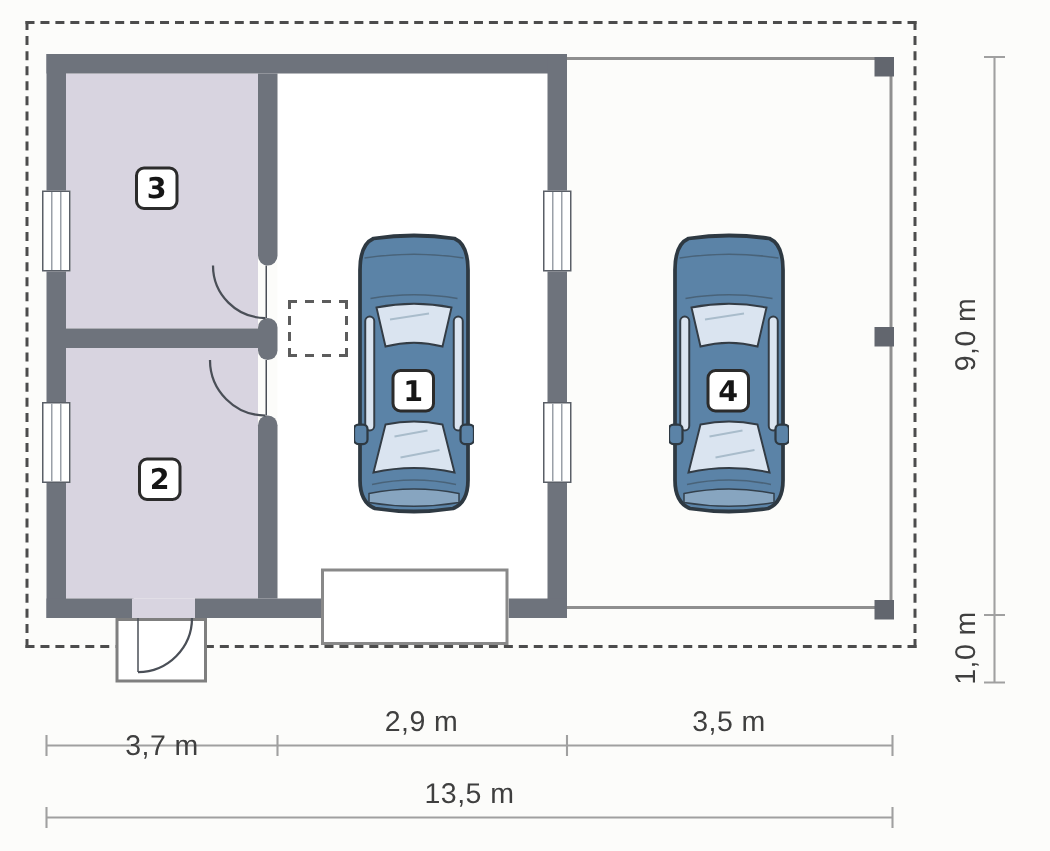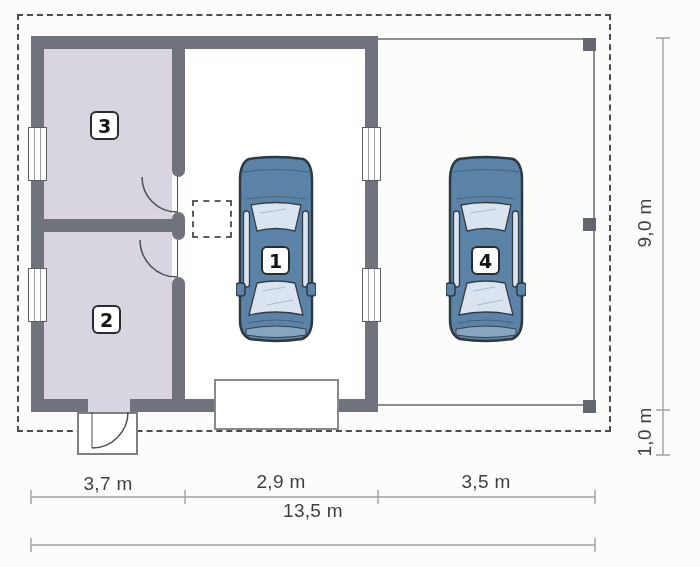--- a/index.html
+++ b/index.html
@@ -69,24 +69,24 @@
     color:#151515;
   }
   .tag-room3{left:90px;top:111px;}
   .tag-room2{left:92px;top:305px;}
   .car-tag{left:25px;top:93px;}
   
   .dimtxt{
     font-size:19px;color:var(--text,#3f3f3f);text-align:center;
     letter-spacing:.3px;white-space:nowrap;
   }
-  .d-seg1{left:33px;top:473px;width:150px;}
+  .d-seg1{left:33px;top:487px;width:150px;}
   .d-seg2{left:206px;top:471px;width:150px;}
   .d-seg3{left:411px;top:471px;width:150px;}
-  .d-total{left:238px;top:500px;width:150px;}
+  .d-total{left:238px;top:519px;width:150px;}
   .d-rot{width:110px;transform:rotate(-90deg);}
   .d-depth{left:590px;top:212px;}
   .d-offset{left:590px;top:421px;}
   
   .car{width:80px;height:192px;}
   .car-1{left:236px;top:153px;}
   .car-4{left:446px;top:153px;}
   .car svg{display:block;width:80px;height:192px;}
   .car-body{fill:var(--car_body,#5b83a7);stroke:#2e3942;stroke-width:2.5;}
   .car-glass{fill:var(--car_glass,#dae4f0);stroke:#333c45;stroke-width:1.3;}

